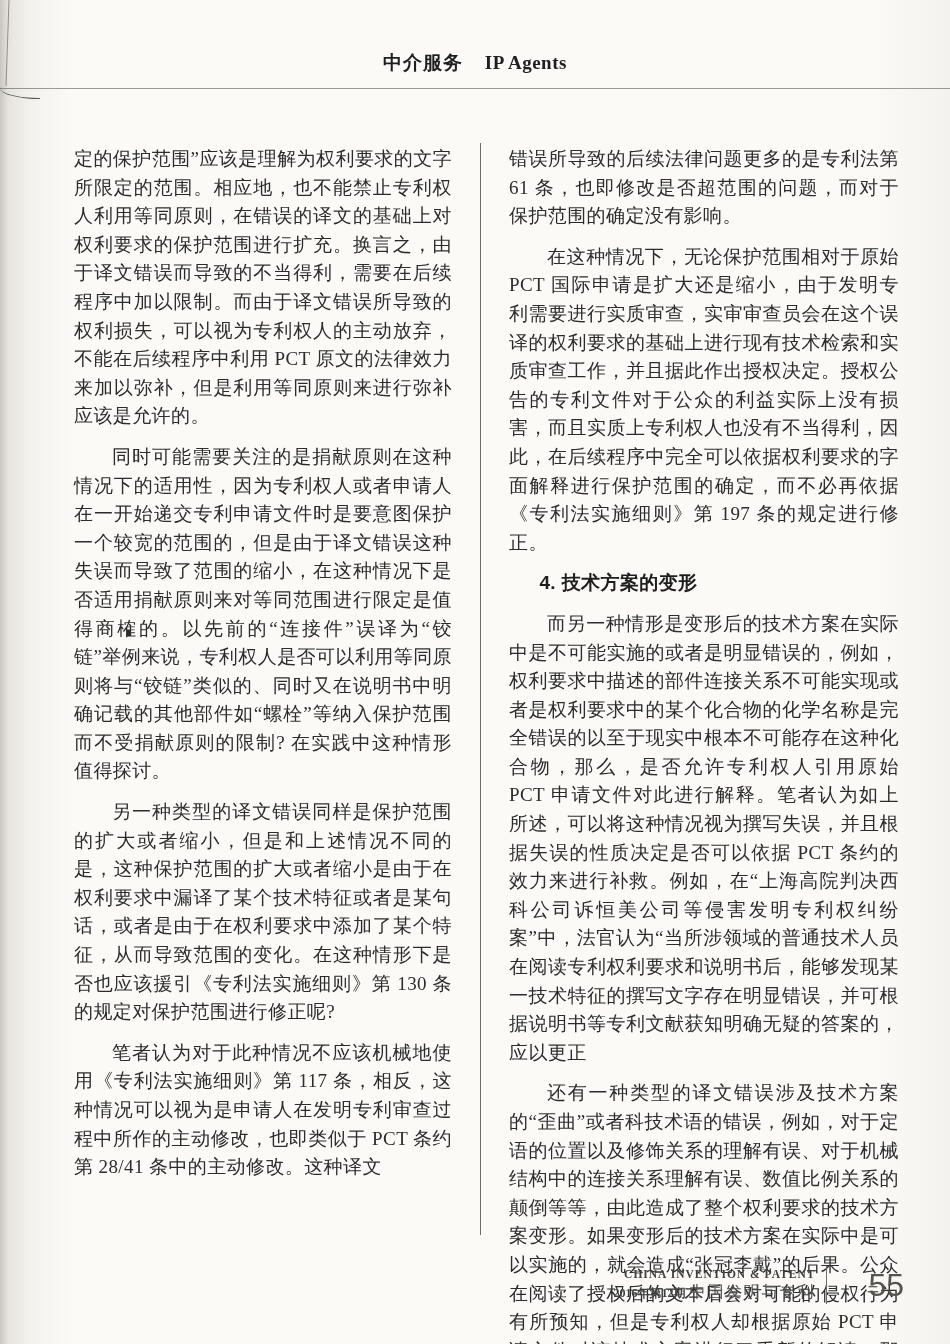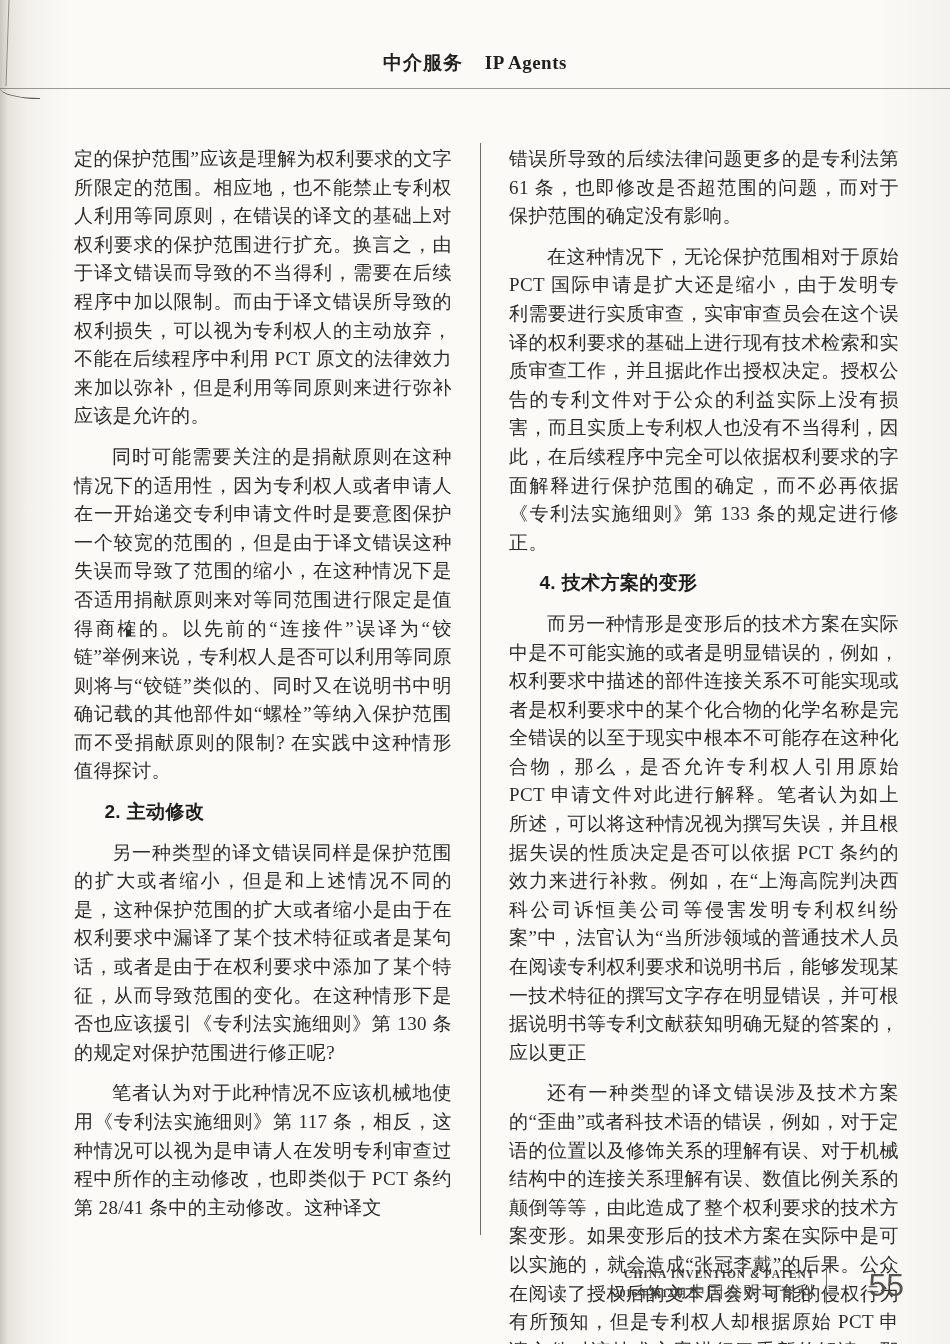--- a/index.html
+++ b/index.html
@@ -108,30 +108,29 @@
     <span class="zh">中介服务</span>
     <span class="en">IP Agents</span>
   </div>
   <div class="header-rule"></div>
 
   <div class="columns">
 
     <div class="col col-left">
       <p class="cont">定的保护范围”应该是理解为权利要求的文字所限定的范围。相应地，也不能禁止专利权人利用等同原则，在错误的译文的基础上对权利要求的保护范围进行扩充。换言之，由于译文错误而导致的不当得利，需要在后续程序中加以限制。而由于译文错误所导致的权利损失，可以视为专利权人的主动放弃，不能在后续程序中利用 PCT 原文的法律效力来加以弥补，但是利用等同原则来进行弥补应该是允许的。</p>
       <p>同时可能需要关注的是捐献原则在这种情况下的适用性，因为专利权人或者申请人在一开始递交专利申请文件时是要意图保护一个较宽的范围的，但是由于译文错误这种失误而导致了范围的缩小，在这种情况下是否适用捐献原则来对等同范围进行限定是值得商榷的。以先前的“连接件”误译为“铰链”举例来说，专利权人是否可以利用等同原则将与“铰链”类似的、同时又在说明书中明确记载的其他部件如“螺栓”等纳入保护范围而不受捐献原则的限制? 在实践中这种情形值得探讨。</p>
-      <p class="heading">2. 主动修改</p>
       <p>另一种类型的译文错误同样是保护范围的扩大或者缩小，但是和上述情况不同的是，这种保护范围的扩大或者缩小是由于在权利要求中漏译了某个技术特征或者是某句话，或者是由于在权利要求中添加了某个特征，从而导致范围的变化。在这种情形下是否也应该援引《专利法实施细则》第 130 条的规定对保护范围进行修正呢?</p>
       <p>笔者认为对于此种情况不应该机械地使用《专利法实施细则》第 117 条，相反，这种情况可以视为是申请人在发明专利审查过程中所作的主动修改，也即类似于 PCT 条约第 28/41 条中的主动修改。这种译文</p>
     </div>
 
     <div class="col-divider"></div>
 
     <div class="col col-right">
       <p class="cont">错误所导致的后续法律问题更多的是专利法第 61 条，也即修改是否超范围的问题，而对于保护范围的确定没有影响。</p>
-      <p>在这种情况下，无论保护范围相对于原始 PCT 国际申请是扩大还是缩小，由于发明专利需要进行实质审查，实审审查员会在这个误译的权利要求的基础上进行现有技术检索和实质审查工作，并且据此作出授权决定。授权公告的专利文件对于公众的利益实际上没有损害，而且实质上专利权人也没有不当得利，因此，在后续程序中完全可以依据权利要求的字面解释进行保护范围的确定，而不必再依据《专利法实施细则》第 133 条的规定进行修正。</p>
+      <p>在这种情况下，无论保护范围相对于原始 PCT 国际申请是扩大还是缩小，由于发明专利需要进行实质审查，实审审查员会在这个误译的权利要求的基础上进行现有技术检索和实质审查工作，并且据此作出授权决定。授权公告的专利文件对于公众的利益实际上没有损害，而且实质上专利权人也没有不当得利，因此，在后续程序中完全可以依据权利要求的字面解释进行保护范围的确定，而不必再依据《专利法实施细则》第 197 条的规定进行修正。</p>
       <p class="heading">4. 技术方案的变形</p>
       <p>而另一种情形是变形后的技术方案在实际中是不可能实施的或者是明显错误的，例如，权利要求中描述的部件连接关系不可能实现或者是权利要求中的某个化合物的化学名称是完全错误的以至于现实中根本不可能存在这种化合物，那么，是否允许专利权人引用原始 PCT 申请文件对此进行解释。笔者认为如上所述，可以将这种情况视为撰写失误，并且根据失误的性质决定是否可以依据 PCT 条约的效力来进行补救。例如，在“上海高院判决西科公司诉恒美公司等侵害发明专利权纠纷案”中，法官认为“当所涉领域的普通技术人员在阅读专利权利要求和说明书后，能够发现某一技术特征的撰写文字存在明显错误，并可根据说明书等专利文献获知明确无疑的答案的，应以更正</p>
       <p>还有一种类型的译文错误涉及技术方案的“歪曲”或者科技术语的错误，例如，对于定语的位置以及修饰关系的理解有误、对于机械结构中的连接关系理解有误、数值比例关系的颠倒等等，由此造成了整个权利要求的技术方案变形。如果变形后的技术方案在实际中是可以实施的，就会造成“张冠李戴”的后果。公众在阅读了授权后的文本后会对可能的侵权行为有所预知，但是专利权人却根据原始 PCT 申请文件对该技术方案进行了重新的解读，那么，必然会对公众的可期待利益造成损害，在这种情况下通常应该不能允许专利权人重新对权利要求的技术方案进行过度的修正解释。</p>
     </div>
 
   </div>
 
   <div class="footer">
     <div class="footer-text">
       <div class="footer-en">CHINA INVENTION &amp; PATENT</div>

